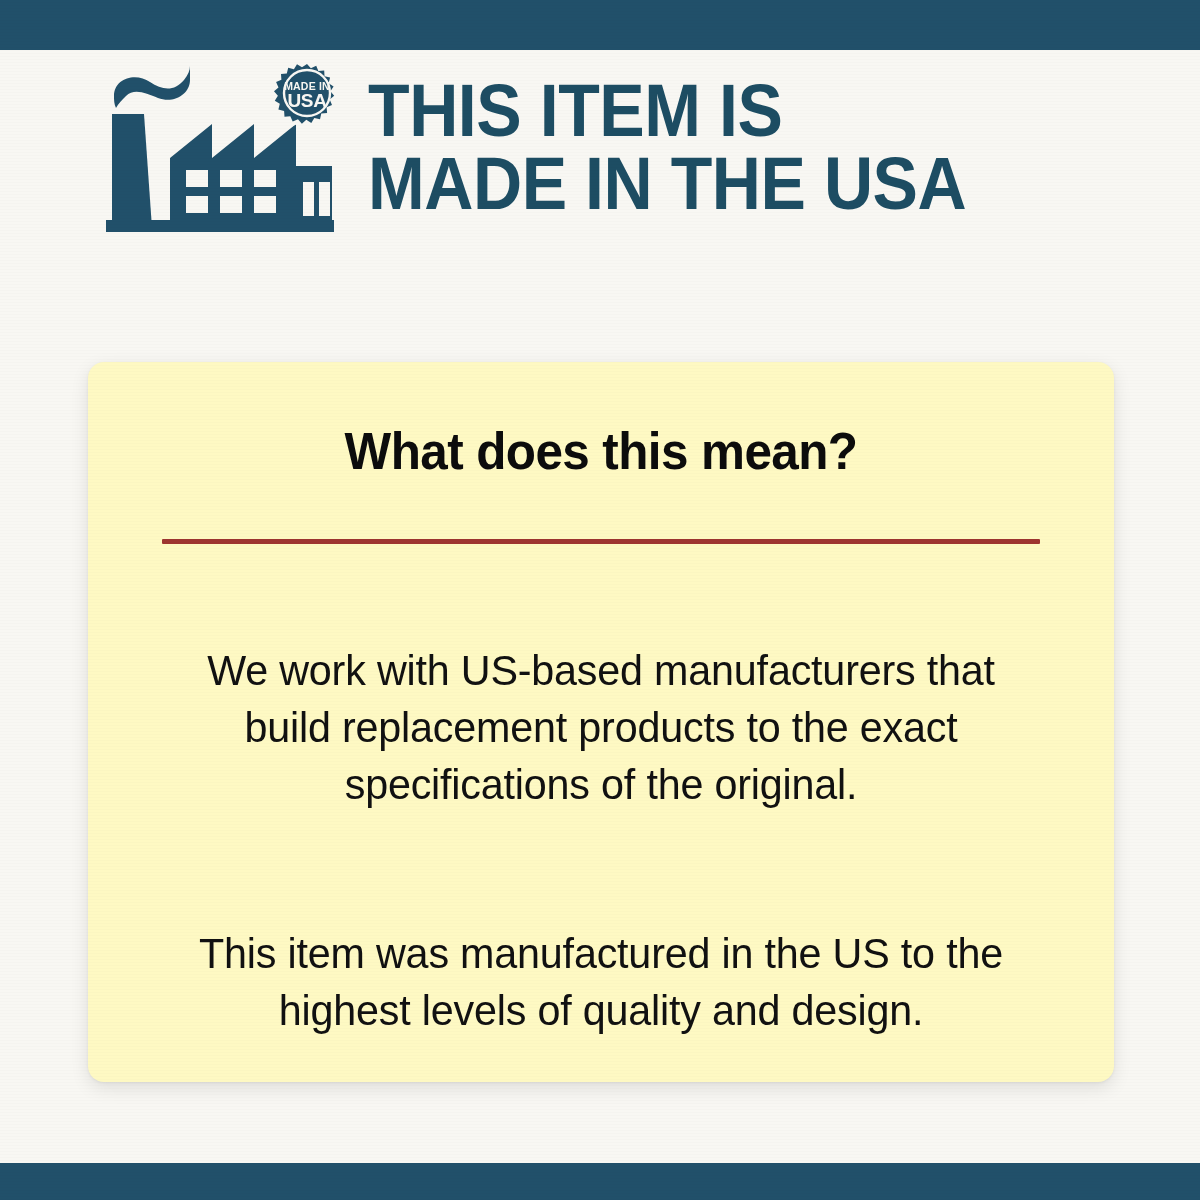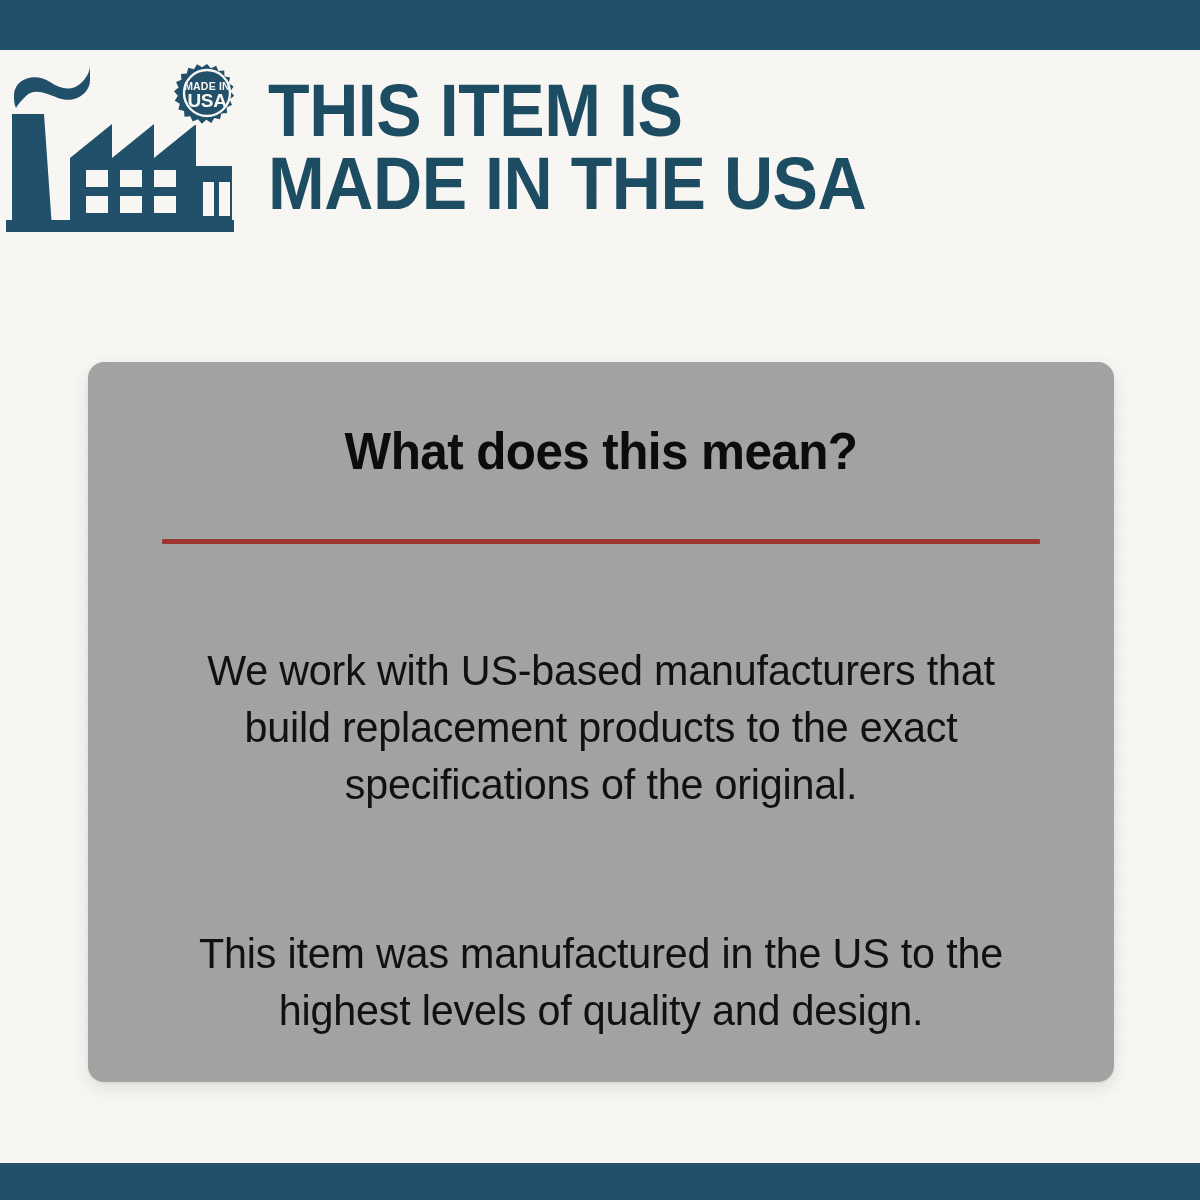--- a/index.html
+++ b/index.html
@@ -38,20 +38,21 @@
   
   .header {
     position: absolute;
     left: 0;
     top: 48px;
     width: 1200px;
     height: 200px;
     display: flex;
     align-items: center;
     justify-content: flex-start;
+    padding-left: 100px;
     box-sizing: border-box;
   }
   .logo-mark {
     width: 240px;
     height: 180px;
     flex: 0 0 auto;
     position: relative;
   }
   .logo-mark svg { display: block; }
 
@@ -69,21 +70,21 @@
   }
   .headline .hl-line { display: block; }
 
   
   .card {
     position: absolute;
     left: 88px;
     top: 362px;
     width: 1026px;
     height: 720px;
-    background: #a3a3a3;
+    background: #fef9c3;
     border-radius: 16px;
     box-shadow: 0 6px 18px rgba(0,0,0,0.10), 0 1px 3px rgba(0,0,0,0.06);
     box-sizing: border-box;
   }
 
   .card-title {
     margin: 0;
     padding-top: 62px;
     text-align: center;
     color: #0c0c0c;

